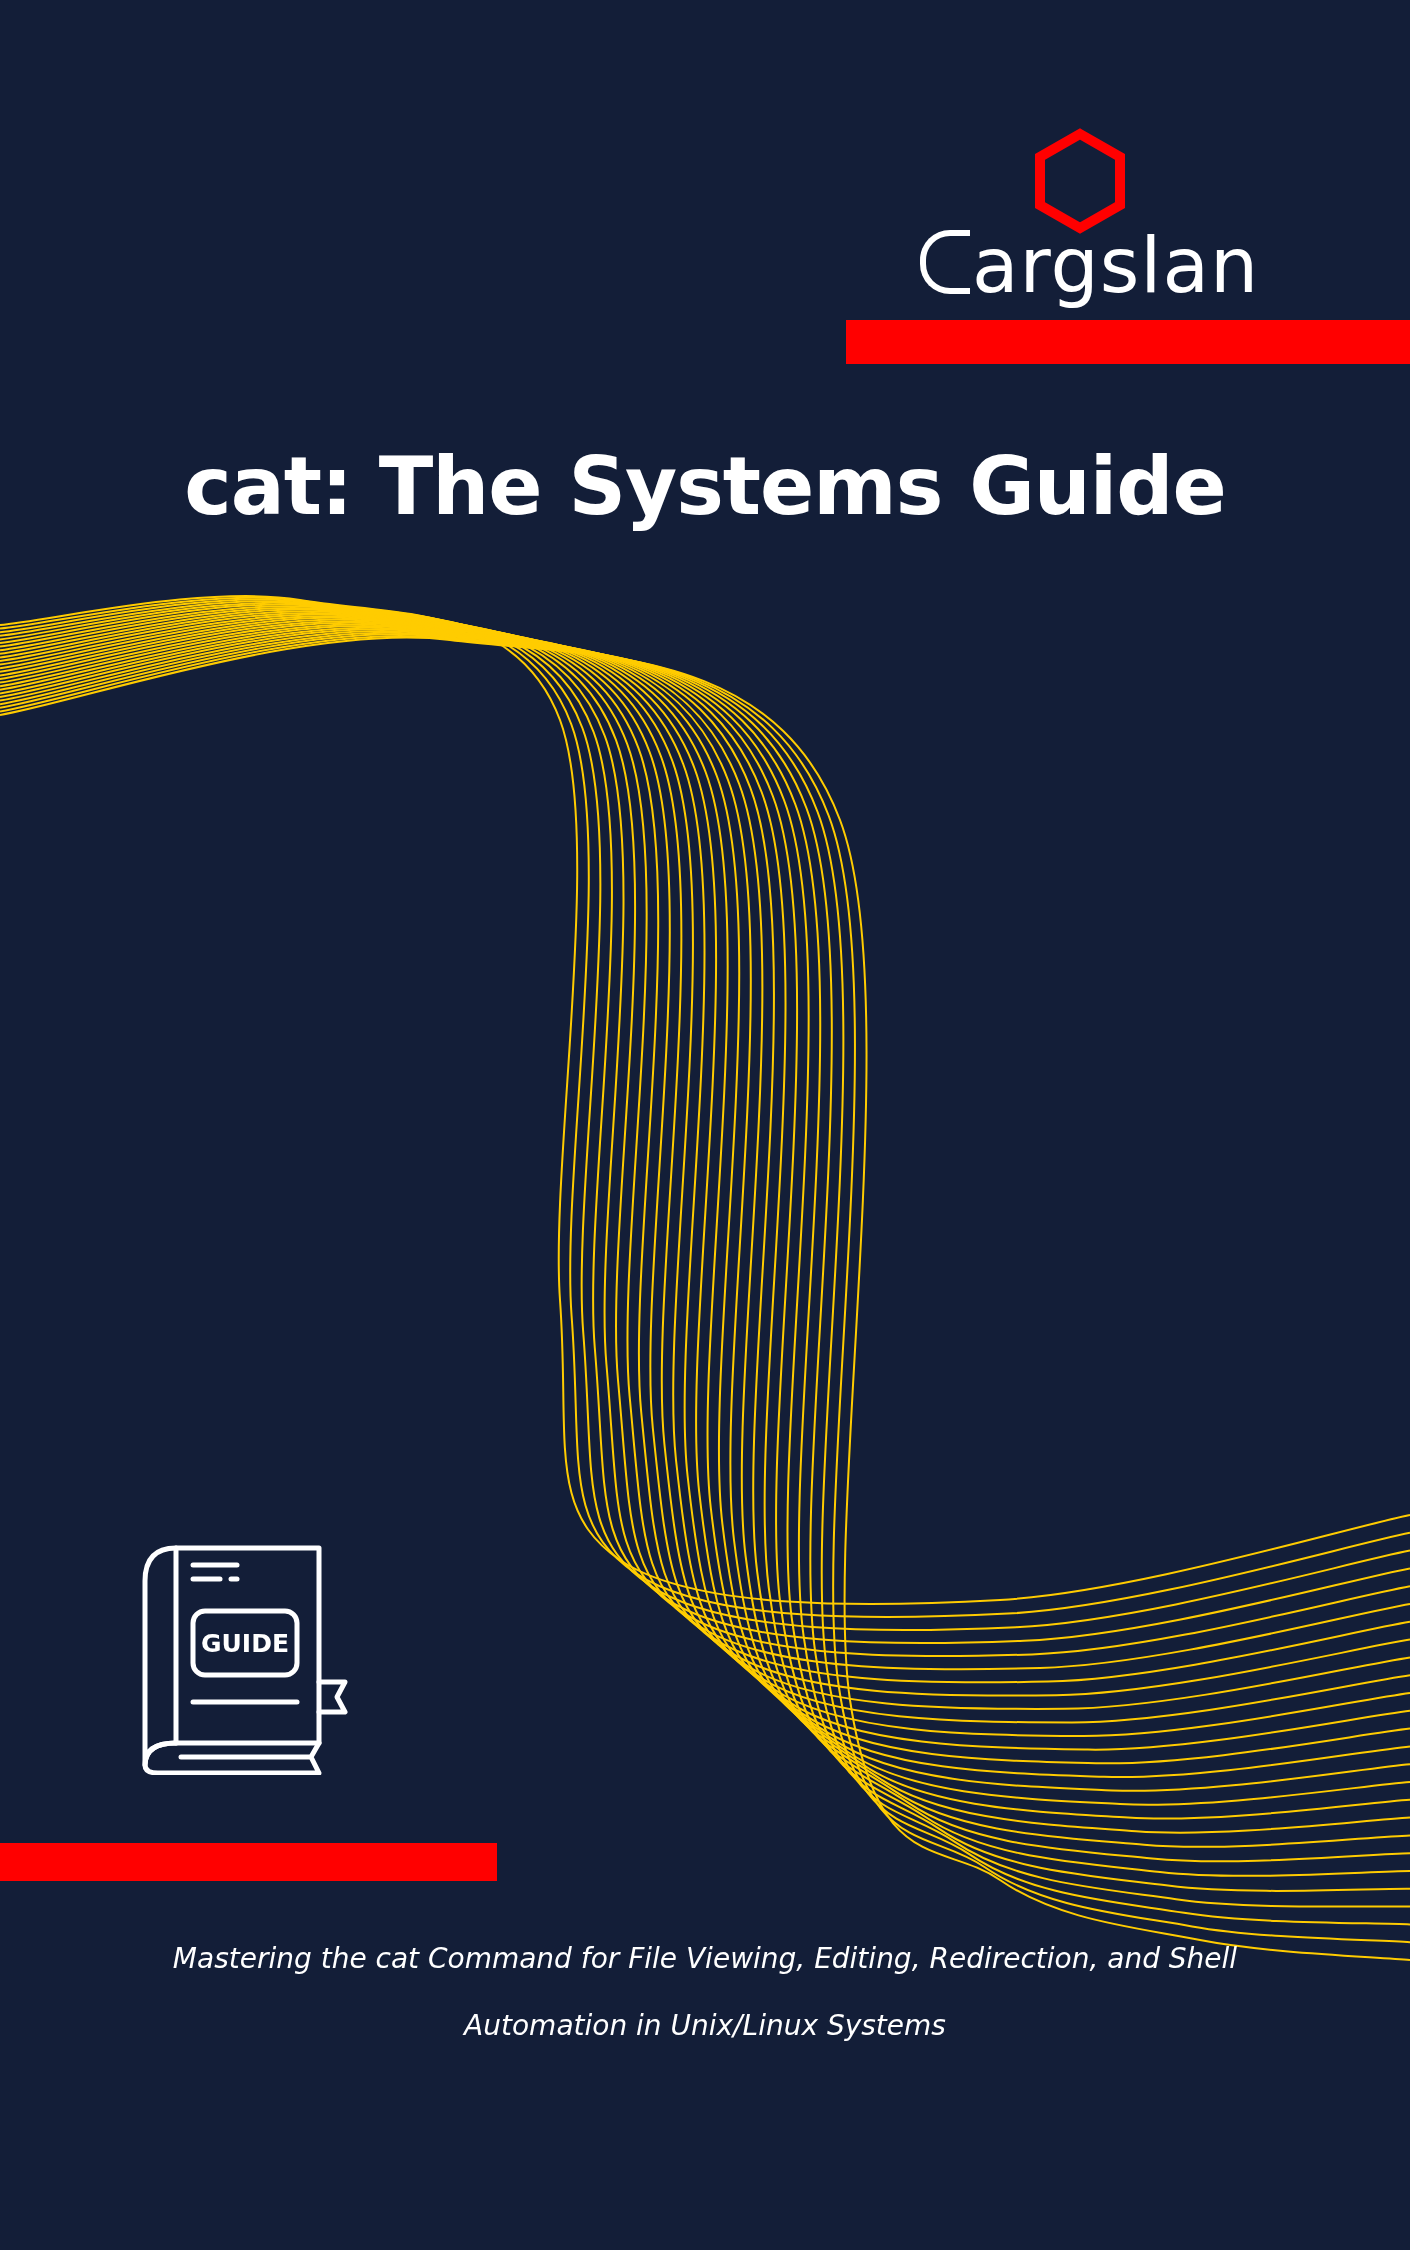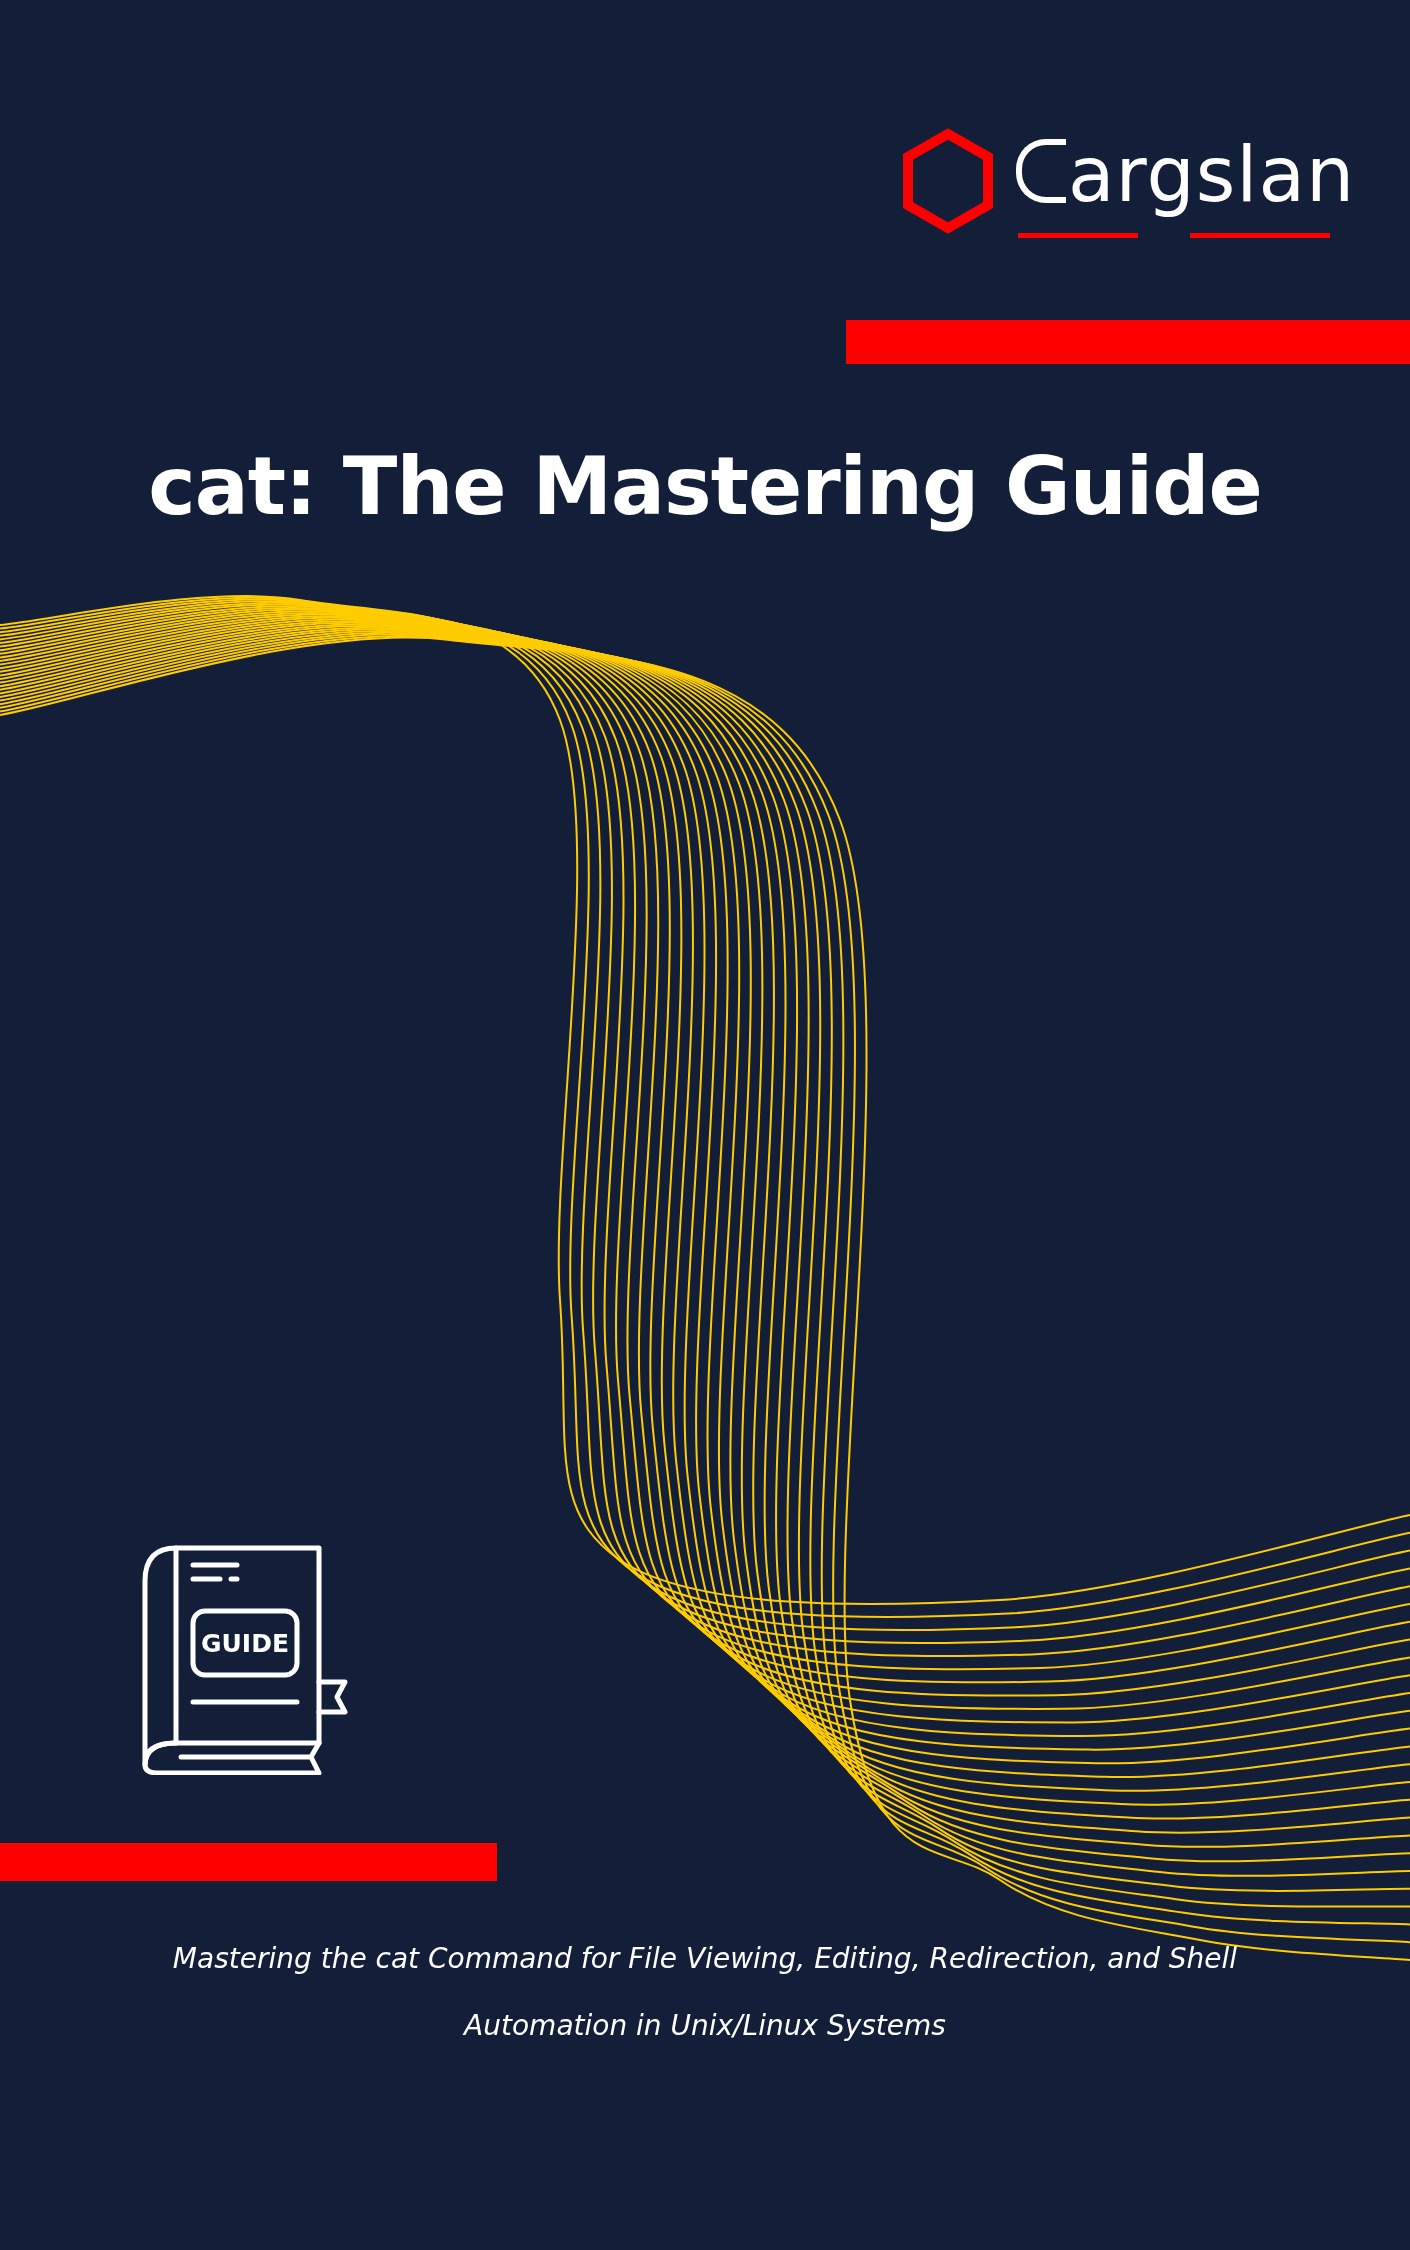--- a/index.html
+++ b/index.html
@@ -1,19 +1,19 @@
 <!DOCTYPE html>
 <html><head>
   <meta charset="utf-8">
   <style>
     html, body { margin: 0; padding: 0; }
     body { width: 1410px; height: 2250px; background: #131e38; overflow: hidden; position: relative; font-family: "DejaVu Sans", sans-serif; }
     .cover { position: absolute; inset: 0; background: #131e38; }
     #waves { position: absolute; left: 0; top: 0; width: 1410px; height: 2250px; }
-    .logo { position: absolute; left: 900px; top: 128px; display: flex; align-items: center; }
+    .logo { position: absolute; left: 900px; top: 128px; display: flex; align-items: center; flex-direction: column; }
     .logo-hex { width: 96px; height: 106px; }
     .logo-text { position: relative; margin-left: 20px; color: #ffffff; font-family: "DejaVu Sans", sans-serif; font-size: 76px; font-weight: normal; letter-spacing: 1px; line-height: 1; top: -6px; }
     .logo-underline { position: absolute; height: 5px; background: #ff0000; top: 96px; }
     .bar { position: absolute; background: #ff0000; }
     .bar-top { left: 846px; top: 320px; width: 564px; height: 44px; }
     .bar-bottom { left: 0; top: 1843px; width: 497px; height: 38px; }
     .title { position: absolute; left: 0; width: 1410px; top: 440px; text-align: center; color: #ffffff; font-family: "DejaVu Sans", sans-serif; font-weight: bold; font-size: 80px; letter-spacing: -1px; }
     .book-icon { position: absolute; left: 138px; top: 1545px; width: 216px; height: 230px; }
     .subtitle { position: absolute; left: 120px; width: 1170px; top: 1925px; text-align: center; color: #ffffff; font-family: "DejaVu Sans", sans-serif; font-style: italic; font-size: 28px; line-height: 67px; font-weight: 300; }
   </style>
@@ -57,21 +57,21 @@
     </svg>
     <div class="logo-text">
       <span style="display:inline-block;width:44px;height:52px;border:6px solid #fff;border-right:none;border-radius:30px 0 0 30px;vertical-align:-2px;margin-right:2px;"></span><span>argslan</span>
       <div class="logo-underline" style="left:2px;width:120px;"></div>
       <div class="logo-underline" style="left:174px;width:140px;"></div>
     </div>
   </div>
 
   <div class="bar bar-top"></div>
 
-  <div class="title">cat: The Mastering Guide</div>
+  <div class="title">cat: The Systems Guide</div>
 
   <svg class="book-icon" viewBox="0 0 216 230" fill="none" stroke="#ffffff" stroke-width="5" stroke-linecap="round" stroke-linejoin="round">
     <path d="M38 3 H181 V198 H38 Q7 198 7 220 V36 Q7 3 38 3 Z"></path>
     <line x1="38" y1="3" x2="38" y2="198"></line>
     <path d="M38 198 Q7 198 7 220 Q7 228 20 228 H181 L173 212 L181 198"></path>
     <line x1="43" y1="212" x2="171" y2="212"></line>
     <line x1="55" y1="20" x2="99" y2="20"></line>
     <line x1="55" y1="34" x2="82" y2="34"></line>
     <line x1="93" y1="34" x2="99" y2="34"></line>
     <rect x="55" y="66" width="104" height="64" rx="12"></rect>

